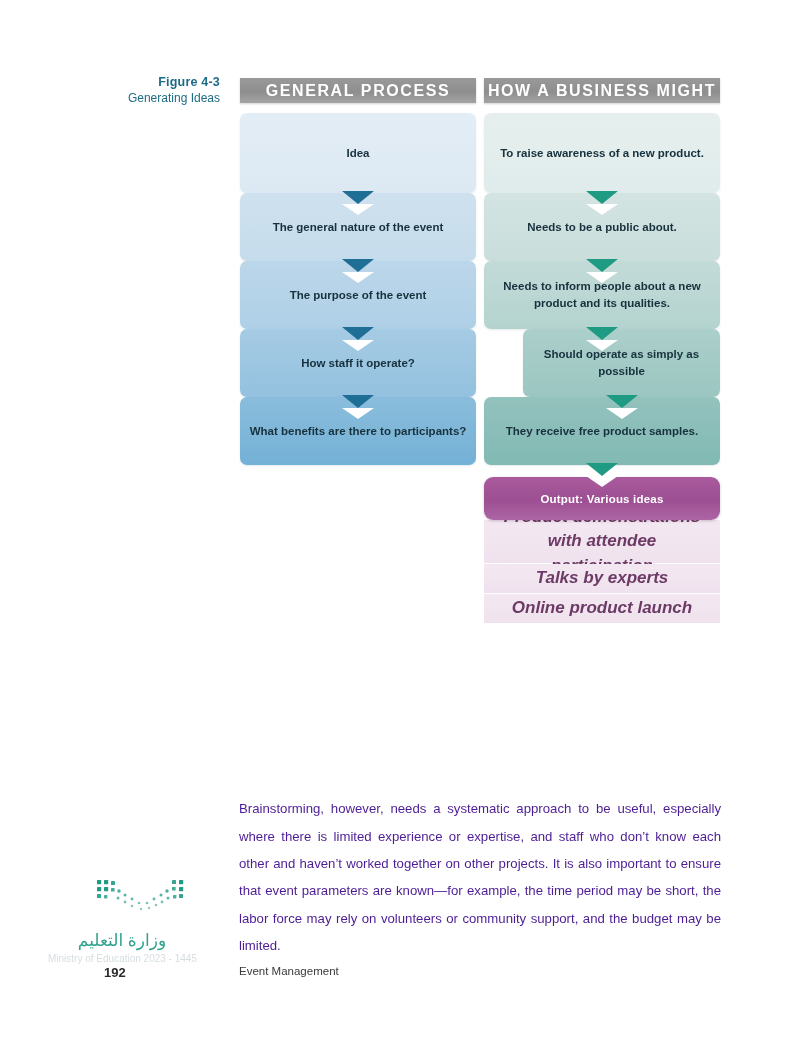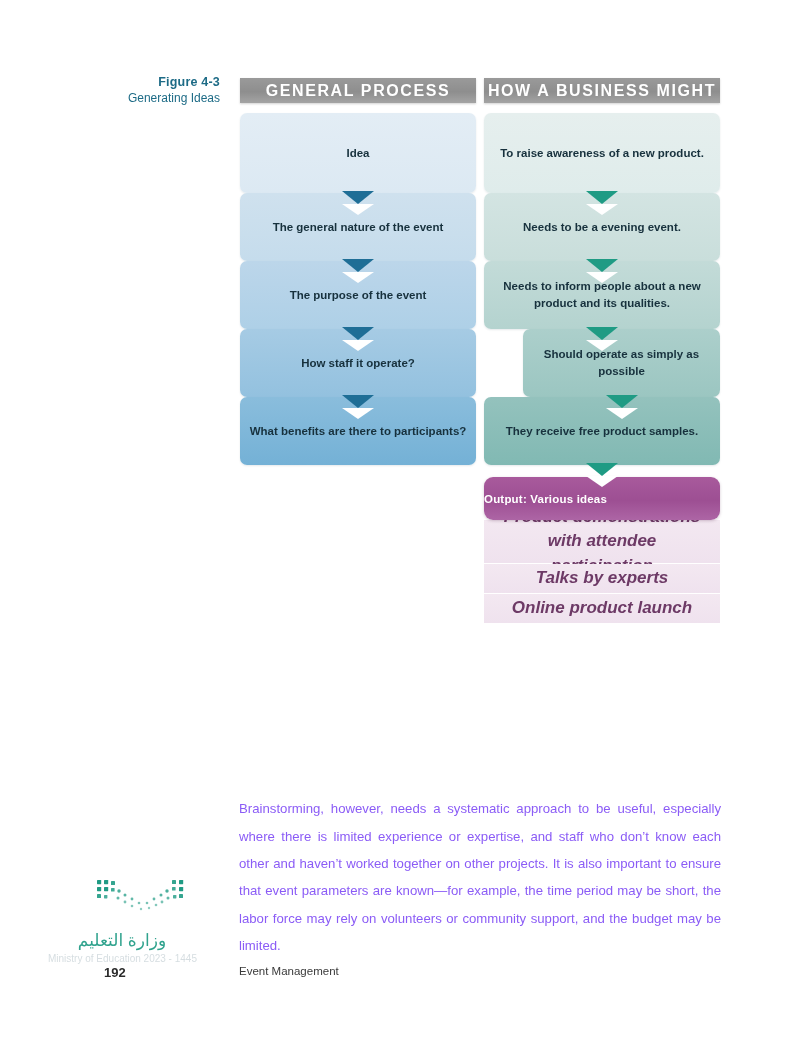--- a/index.html
+++ b/index.html
@@ -131,21 +131,21 @@
   .c-r5 { background: linear-gradient(to bottom, #94c2bd 0%, #81b9b3 100%); height: 68px; }
   .arrow-teal { border-top: 13px solid #1f9b84; }
 
   
   .output-header {
     margin-top: 12px;
     height: 43px;
     border-radius: 9px;
     display: flex;
     align-items: center;
-    justify-content: flex-start;
+    justify-content: center;
     background: linear-gradient(to bottom, #a85a9c 0%, #9d4f93 55%, #ad65a5 100%);
     color: #ffffff;
     font-size: 11.5px;
     font-weight: bold;
     letter-spacing: .2px;
     box-shadow: 0 1px 3px rgba(80,30,70,.25);
     position: relative;
   }
   .output-list { display: flex; flex-direction: column; }
   .output-item {
@@ -166,21 +166,21 @@
   .output-item.two-line { height: 44px; }
   .output-item.one-line { height: 30px; }
 
   
   #body-copy {
     position: absolute;
     left: 239px;
     top: 782px;
     width: 482px;
     font-size: 13.2px;
-    color: #8b5cf6;
+    color: #4c1d95;
     line-height: 2.07;
     text-align: justify;
   }
 
   
   #footer-running-head {
     position: absolute;
     left: 239px;
     top: 965px;
     font-size: 11.5px;
@@ -277,21 +277,21 @@
       <div class="col-header">HOW A BUSINESS MIGHT DO IT</div>
 
       <div class="col-body">
         <div class="node c-r1">
           <span class="node-text">To raise awareness of a new product.</span>
           <span class="arrow-notch"></span>
           <span class="arrow arrow-teal"></span>
         </div>
 
         <div class="node c-r2">
-          <span class="node-text">Needs to be a evening event.</span>
+          <span class="node-text">Needs to be a public about.</span>
           <span class="arrow-notch"></span>
           <span class="arrow arrow-teal"></span>
         </div>
 
         <div class="node c-r3">
           <span class="node-text">Needs to inform people about a new product and its qualities.</span>
           <span class="arrow-notch"></span>
           <span class="arrow arrow-teal"></span>
         </div>
 

